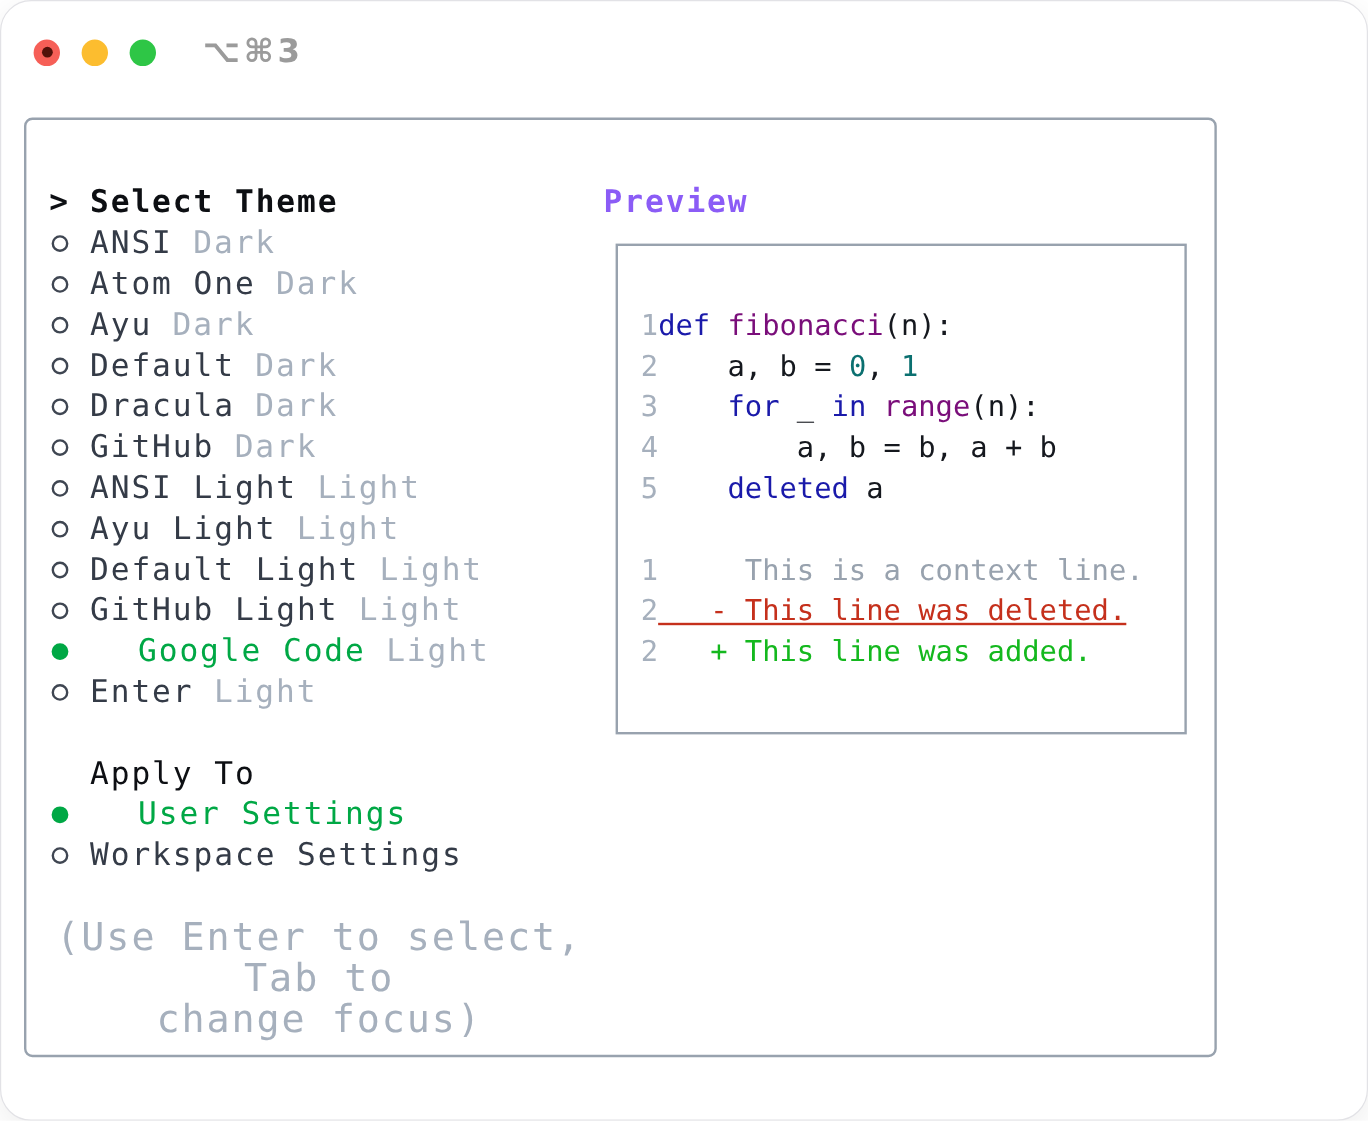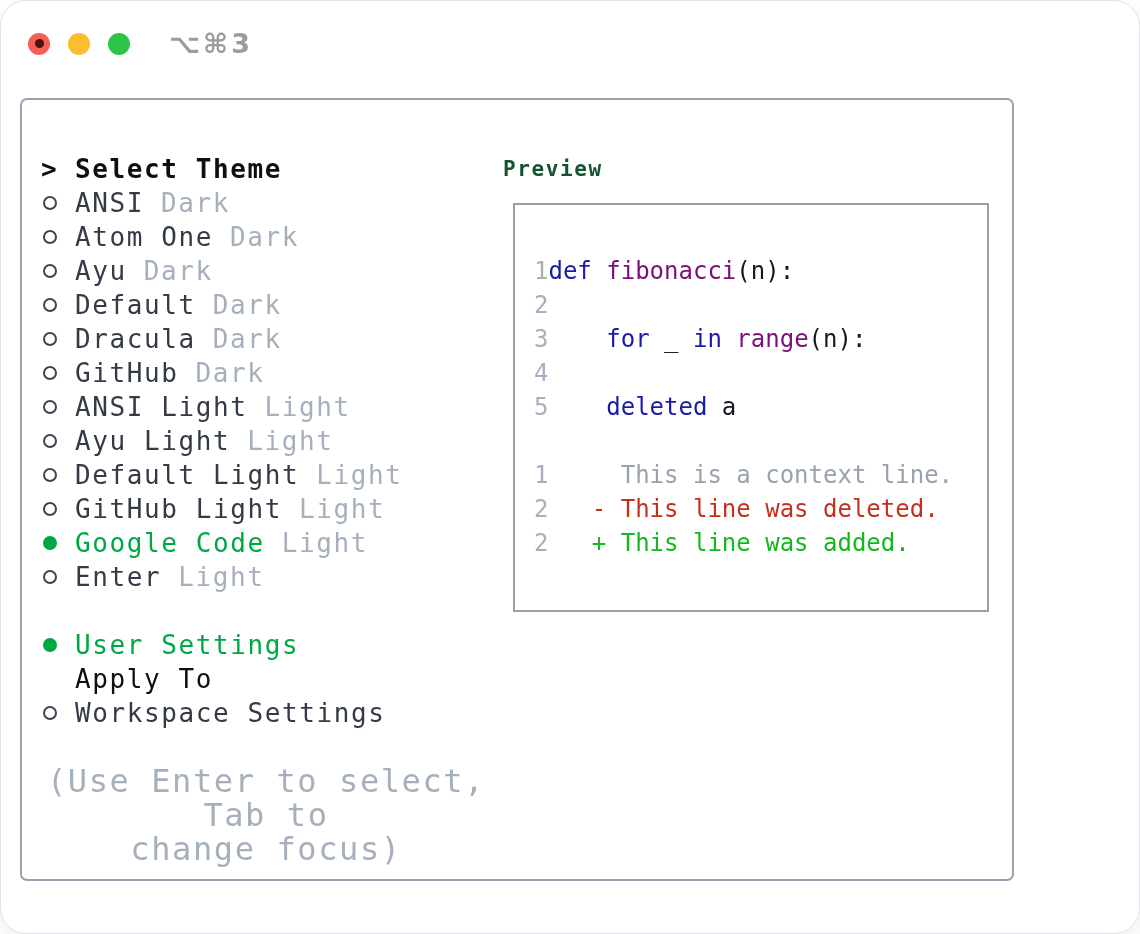--- a/index.html
+++ b/index.html
@@ -52,46 +52,46 @@
     position:absolute;left:19px;top:52px;width:450px;
     font-size:26px;letter-spacing:1.6px;line-height:34px;color:var(--name-dark);
   }
   .row{height:34px;display:flex;align-items:center;white-space:pre;}
   .marker{width:34px;flex:0 0 34px;display:flex;align-items:center;}
   .prompt{font-weight:bold;color:#0d0f13;}
   .hdr{font-weight:bold;color:#0d0f13;}
   .radio{width:14px;height:14px;border:2.5px solid #3f4652;border-radius:50%;margin-left:2px;}
   .radio.on{background:var(--sel-green);border-color:var(--sel-green);}
   .name{color:var(--name-dark);}
-  .row.selected .name{color:var(--sel-green);}
+  .row.selected .name{color:var(--sel-green);margin-left:40px;}
   .tag{color:var(--muted);margin-left:17px;}
   .spacer{height:34px;}
   .apply-hdr{font-weight:500;color:#0d0f13;}
   .footer{
     margin-top:0;color:var(--muted);white-space:pre-line;line-height:34px;font-size:32px;letter-spacing:1.6px;text-align:center;
   }
 
   
   .preview-hdr{
     position:absolute;left:481px;top:52px;height:34px;display:flex;align-items:center;
-    font-size:21px;letter-spacing:1.6px;font-weight:bold;color:#14532d;
+    font-size:26px;letter-spacing:1.6px;font-weight:bold;color:#8b5cf6;
   }
   .preview-box{
     position:absolute;left:491px;top:103px;width:476px;height:409px;
     border:2px solid var(--border-gray);background:#fff;
     padding:49px 0 0 19px;overflow:hidden;
   }
   .cl{height:34px;display:flex;align-items:center;white-space:pre;font-size:24px;}
   .ln{color:var(--muted);}
   .code{color:var(--plain);}
   .tk-kw{color:var(--kw);}
   .tk-fn{color:var(--fn);}
   .tk-num{color:var(--num);}
   .diff-context .dtext{color:#98a2ae;}
-  .diff-deleted .dtext{color:var(--del);}
+  .diff-deleted .dtext{color:var(--del);text-decoration:underline;}
   .diff-added .dtext{color:var(--add);text-align:center;}
 </style>
 </head>
 <body>
 
 <div class="window">
 
   <div class="titlebar">
     <div class="lights">
       <span class="light red">
@@ -168,54 +168,54 @@
         <span class="tag">Light</span>
       </div>
       <div class="row">
         <span class="marker"><span class="radio"></span></span>
         <span class="name">Enter</span>
         <span class="tag">Light</span>
       </div>
 
       <div class="spacer"></div>
 
+      <div class="row">
+        <span class="marker"></span>
+        <span class="apply-hdr">Apply To</span>
+      </div>
       <div class="row selected">
         <span class="marker"><span class="radio on"></span></span>
         <span class="name">User Settings</span>
       </div>
       <div class="row">
-        <span class="marker"></span>
-        <span class="apply-hdr">Apply To</span>
-      </div>
-      <div class="row">
         <span class="marker"><span class="radio"></span></span>
         <span class="name">Workspace Settings</span>
       </div>
 
       <div class="spacer"></div>
 
       <div class="footer">(Use Enter to select, Tab to
 change focus)</div>
     </div>
 
     <div class="preview-hdr">Preview</div>
 
     <div class="preview-box">
 
       <div class="cl">
         <span class="ln">1</span><span class="code"><span class="tk-kw">def</span><span> </span><span class="tk-fn">fibonacci</span><span>(n):</span></span>
       </div>
       <div class="cl">
-        <span class="ln">2</span>
+        <span class="ln">2</span><span class="code"><span>    a, b = </span><span class="tk-num">0</span><span>, </span><span class="tk-num">1</span></span>
       </div>
       <div class="cl">
         <span class="ln">3</span><span class="code"><span>    </span><span class="tk-kw">for</span><span> _ </span><span class="tk-kw">in</span><span> </span><span class="tk-fn">range</span><span>(n):</span></span>
       </div>
       <div class="cl">
-        <span class="ln">4</span>
+        <span class="ln">4</span><span class="code"><span>        a, b = b, a + b</span></span>
       </div>
       <div class="cl">
         <span class="ln">5</span><span class="code"><span>    </span><span class="tk-kw">deleted</span><span> a</span></span>
       </div>
 
       <div class="spacer"></div>
 
       <div class="cl diff-context">
         <span class="ln">1</span><span class="dtext">     This is a context line.</span>
       </div>

